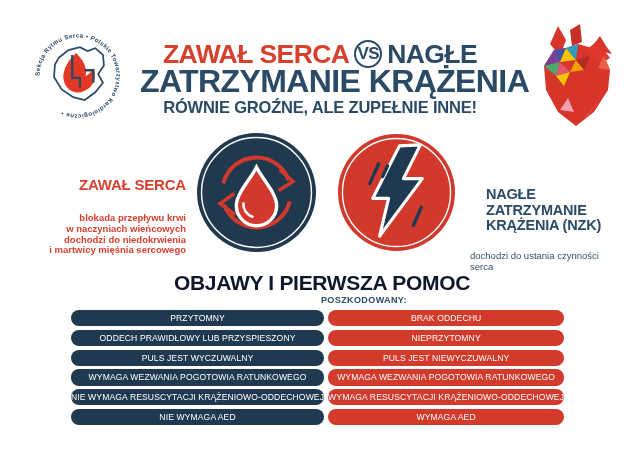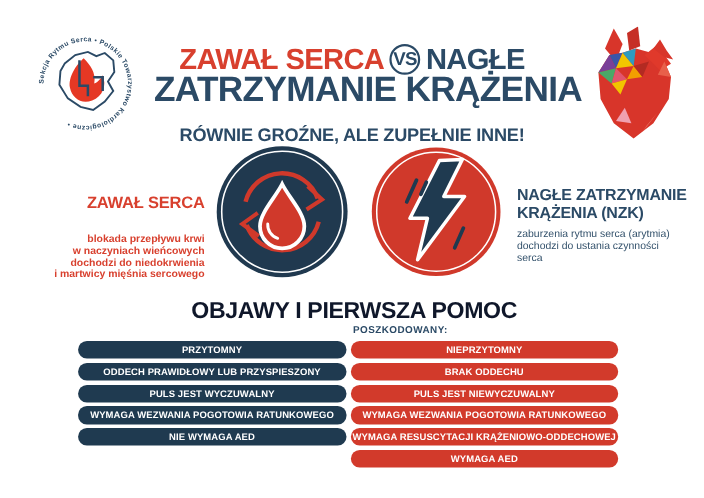--- a/index.html
+++ b/index.html
@@ -13,38 +13,38 @@
   .title-block{position:absolute;left:140px;top:40px;width:360px;text-align:center;}
   .title-line1{display:flex;align-items:center;justify-content:center;gap:5px;height:28px;}
   .t-red{color:#d8402e;font-weight:bold;font-size:26.5px;letter-spacing:-0.6px;white-space:nowrap;}
   .t-navy{color:#2b4a66;font-weight:bold;font-size:26.5px;letter-spacing:-0.6px;white-space:nowrap;}
   .vs-badge{
     width:24px;height:24px;border:2px solid #2b4a66;border-radius:50%;
     display:flex;align-items:center;justify-content:center;flex:0 0 auto;
     color:#2b4a66;font-weight:bold;font-size:17px;letter-spacing:-0.5px;
   }
   .title-line2{color:#2b4a66;font-weight:bold;font-size:32px;letter-spacing:-0.6px;line-height:26px;margin-top:0px;white-space:nowrap;}
-  .tagline{color:#2b4a66;font-weight:bold;font-size:16.5px;letter-spacing:-0.2px;margin-top:20px;white-space:nowrap;}
+  .tagline{color:#2b4a66;font-weight:bold;font-size:16.5px;letter-spacing:-0.2px;margin-top:4px;white-space:nowrap;}
   
   .icon-drop{position:absolute;left:196px;top:132px;width:121px;height:121px;}
   .icon-bolt{position:absolute;left:337px;top:133px;width:119px;height:119px;}
   
   .left-desc{position:absolute;left:26px;top:176px;width:160px;text-align:right;color:#d8402e;}
   .left-desc h3{margin:0;font-size:15px;letter-spacing:-0.2px;}
   .left-desc .body{margin-top:20px;font-size:9.5px;line-height:10.8px;font-weight:bold;}
   .right-desc{position:absolute;left:470px;top:171px;width:166px;text-align:left;color:#2b4a66;}
-  .right-desc h3{margin:0;font-size:14.5px;line-height:15.5px;letter-spacing:-0.2px;}
+  .right-desc h3{margin:16px;font-size:14.5px;line-height:15.5px;letter-spacing:-0.2px;}
   .right-desc .body{margin-top:5px;font-size:9.5px;line-height:11.2px;color:#33516b;}
   
   .section-title{position:absolute;left:2px;top:271px;width:640px;text-align:center;color:#0f172a;font-weight:bold;font-size:21px;letter-spacing:-0.3px;}
   .section-subtitle{position:absolute;left:0;top:295px;width:640px;text-align:center;color:#2b4a66;font-size:9px;font-weight:bold;letter-spacing:0.4px;padding-left:44px;}
   .table{position:absolute;left:71px;top:310px;width:491px;display:flex;gap:4px;}
   .col{flex:1;display:flex;flex-direction:column;gap:3.6px;}
   .row{
-    height:16.2px;border-radius:8px;color:#ffffff;font-size:8.6px;font-weight:bold;
+    height:16.2px;border-radius:8px;color:#ffffff;font-size:8.6px;font-weight:normal;
     letter-spacing:0.1px;display:flex;align-items:center;justify-content:center;white-space:nowrap;
   }
   .row.navy{background:#1f3a50;}
   .row.red{background:#d23a2b;}
 </style>
 </head>
 <body>
 
 <div class="canvas">
 
@@ -117,40 +117,40 @@
       <div>blokada przepływu krwi</div>
       <div>w naczyniach wieńcowych</div>
       <div>dochodzi do niedokrwienia</div>
       <div>i martwicy mięśnia sercowego</div>
     </div>
   </div>
 
   <div class="right-desc">
     <h3>NAGŁE ZATRZYMANIE KRĄŻENIA (NZK)</h3>
     <div class="body">
-      <div>zaburzenia rytmu serca (arytmia)</div>
       <div>dochodzi do ustania czynności</div>
       <div>serca</div>
     </div>
   </div>
 
   <div class="section-title">OBJAWY I PIERWSZA POMOC</div>
   <div class="section-subtitle">POSZKODOWANY:</div>
 
   <div class="table">
     <div class="col">
       <div class="row navy">PRZYTOMNY</div>
       <div class="row navy">ODDECH PRAWIDŁOWY LUB PRZYSPIESZONY</div>
       <div class="row navy">PULS JEST WYCZUWALNY</div>
       <div class="row navy">WYMAGA WEZWANIA POGOTOWIA RATUNKOWEGO</div>
+      <div class="row navy">NIE WYMAGA RESUSCYTACJI KRĄŻENIOWO-ODDECHOWEJ</div>
       <div class="row navy">NIE WYMAGA AED</div>
     </div>
     <div class="col">
+      <div class="row red">BRAK ODDECHU</div>
       <div class="row red">NIEPRZYTOMNY</div>
-      <div class="row red">BRAK ODDECHU</div>
       <div class="row red">PULS JEST NIEWYCZUWALNY</div>
       <div class="row red">WYMAGA WEZWANIA POGOTOWIA RATUNKOWEGO</div>
       <div class="row red">WYMAGA RESUSCYTACJI KRĄŻENIOWO-ODDECHOWEJ</div>
       <div class="row red">WYMAGA AED</div>
     </div>
   </div>
 
 </div>
 
 </body></html>

